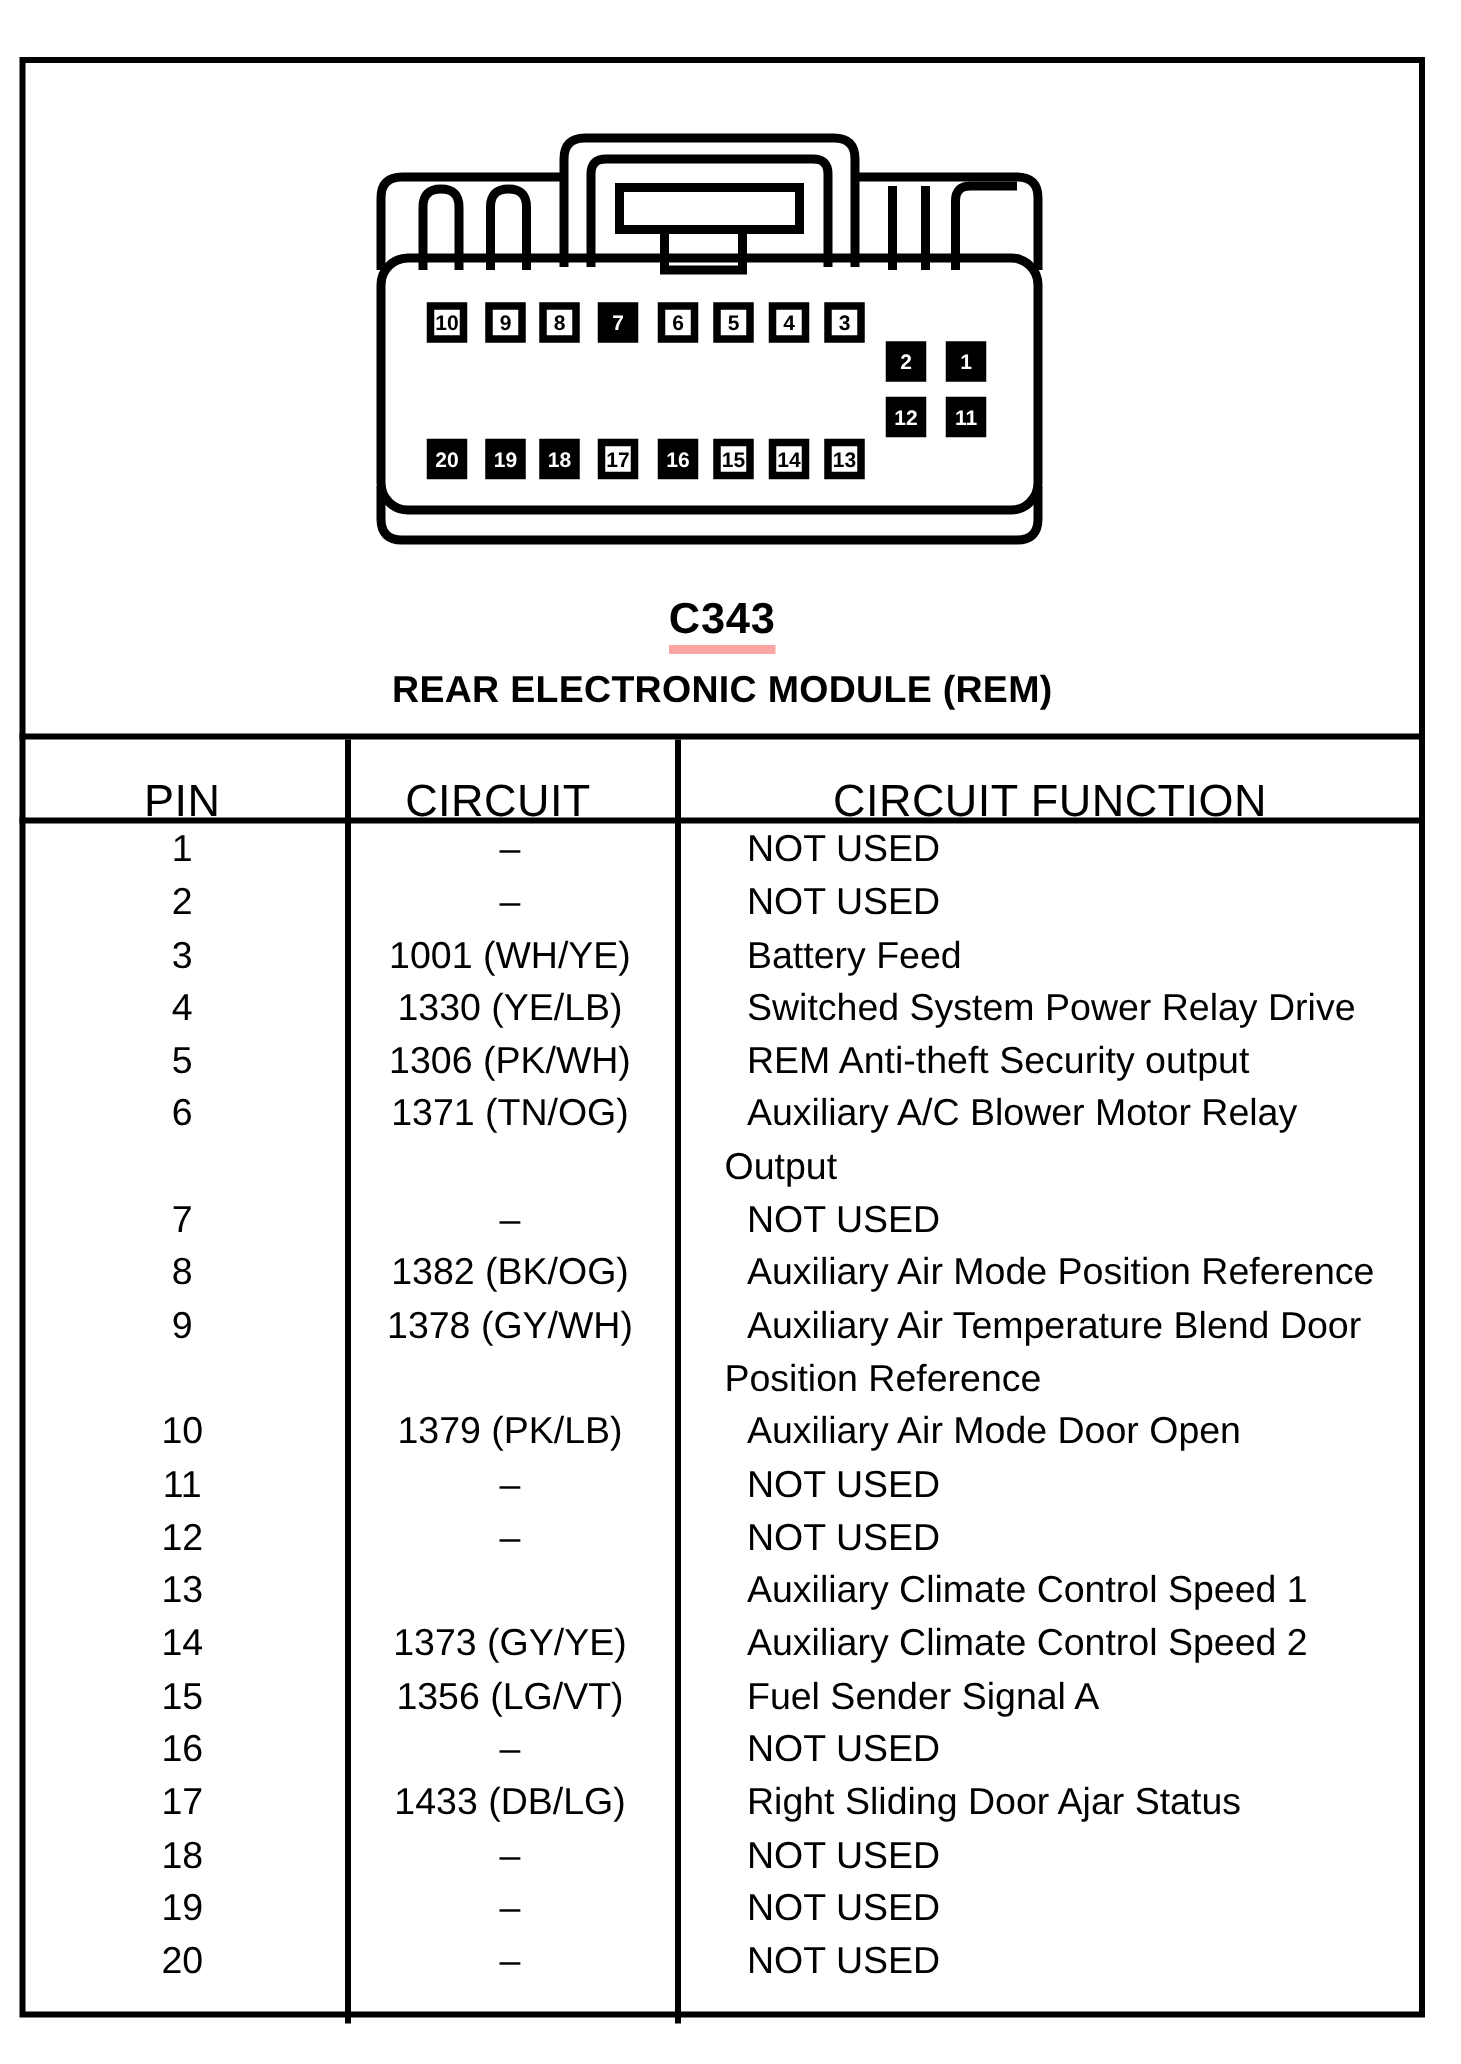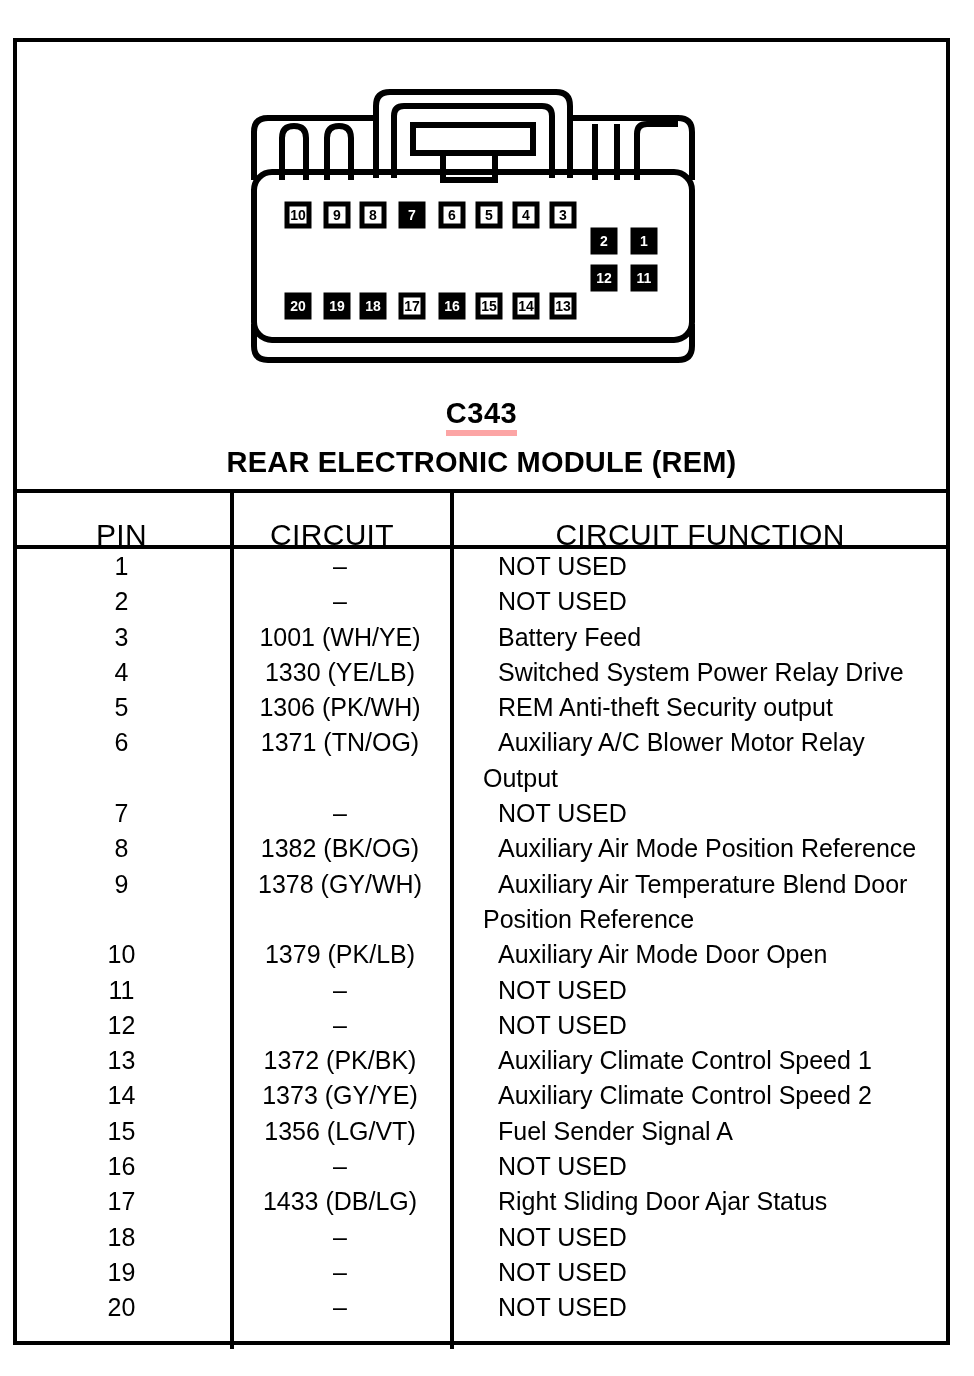--- a/index.html
+++ b/index.html
@@ -47,21 +47,21 @@
   #connector-id {
     font-size: 29px;
     font-weight: bold;
     letter-spacing: 0.5px;
     display: inline-block;
     border-bottom: 6px solid #fca5a5;
     padding-bottom: 1px;
     line-height: 1.08;
   }
   #connector-name {
-    font-size: 29px;
+    font-size: 25px;
     font-weight: bold;
     letter-spacing: 0.2px;
     margin-top: 11px;
     line-height: 1.1;
   }
 
   
   #pin-table {
     position: absolute;
     left: 13px;
@@ -326,21 +326,20 @@
         <div class="cell-circuit">–</div>
         <div class="cell-function">NOT USED</div>
       </div>
       <div class="row">
         <div class="cell-pin">12</div>
         <div class="cell-circuit">–</div>
         <div class="cell-function">NOT USED</div>
       </div>
       <div class="row">
         <div class="cell-pin">13</div>
-        <div class="cell-circuit">1372 (PK/BK)</div>
         <div class="cell-function">Auxiliary Climate Control Speed 1</div>
       </div>
       <div class="row">
         <div class="cell-pin">14</div>
         <div class="cell-circuit">1373 (GY/YE)</div>
         <div class="cell-function">Auxiliary Climate Control Speed 2</div>
       </div>
       <div class="row">
         <div class="cell-pin">15</div>
         <div class="cell-circuit">1356 (LG/VT)</div>

